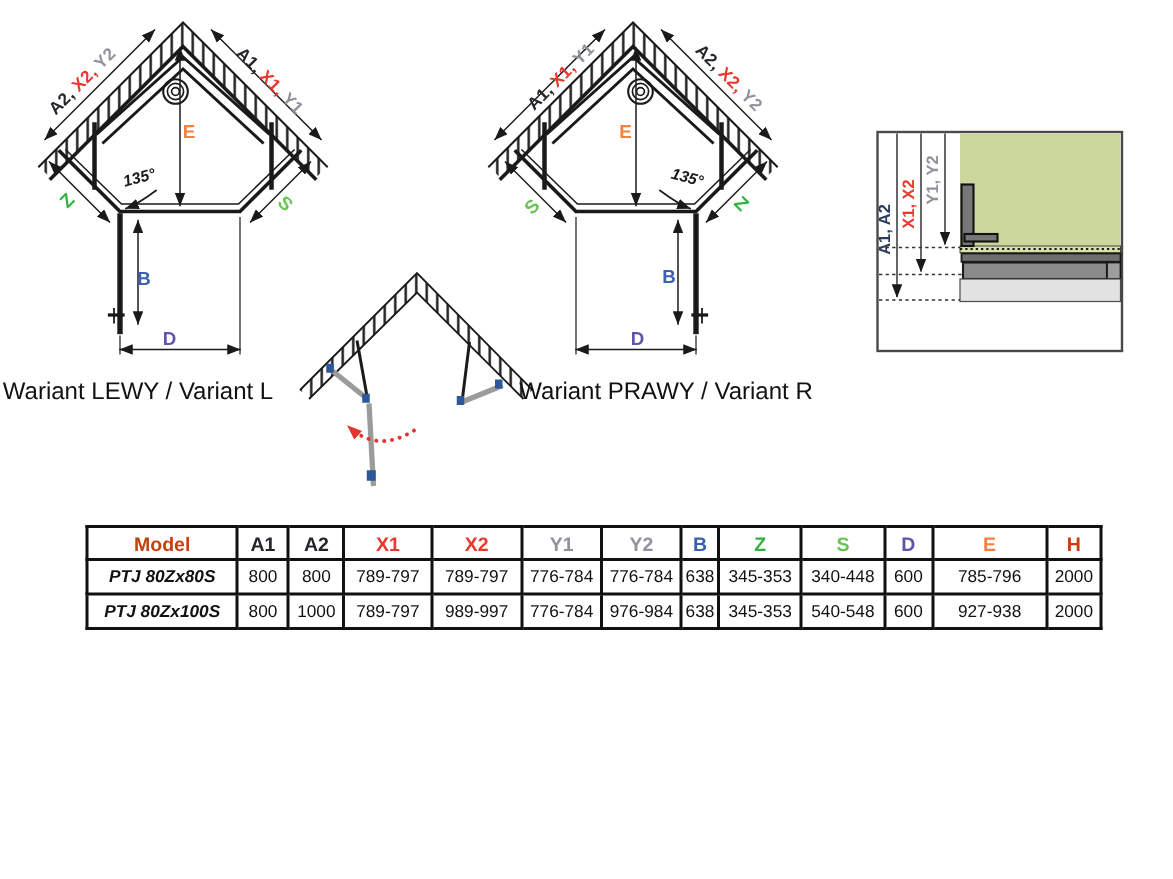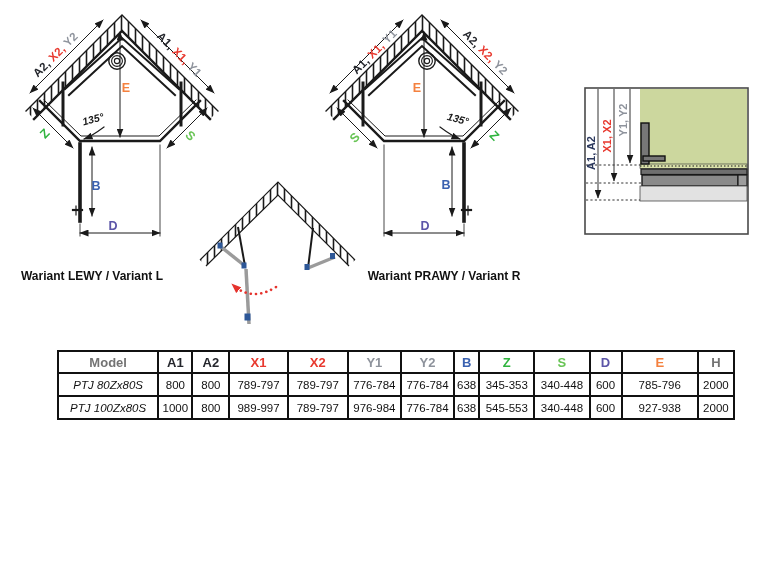--- a/index.html
+++ b/index.html
@@ -10,32 +10,32 @@
        transform:translate(-50%,-50%);line-height:1;}
   .rot-m45{transform:translate(-50%,-50%) rotate(-45deg);}
   .rot-p45{transform:translate(-50%,-50%) rotate(45deg);}
   .rot-m90{transform:translate(-50%,-50%) rotate(-90deg);}
   .rot-m15{transform:translate(-50%,-50%) rotate(-15deg);}
   .rot-p15{transform:translate(-50%,-50%) rotate(15deg);}
   .edge-label{font-size:11.5px;letter-spacing:.3px;font-weight:700;}
   .edge-label span{margin-right:3px;}
   .dim{font-size:12.5px;}
   .angle{font-size:10.5px;font-style:italic;color:#1a1a1a;font-weight:700;}
-  .caption{font-size:12px;font-weight:700;color:#111;margin-top:14px;}
+  .caption{font-size:16px;font-weight:400;color:#111;}
   .side-lbl{font-size:11px;font-weight:700;}
   .c-dark{color:#24262c}.c-red{color:#e8392f}.c-gray{color:#8e939c}
   .c-blue{color:#3a61b0}.c-green{color:#2fb43e}.c-green2{color:#68c455}
-  .c-indigo{color:#5c55a8}.c-orange{color:#f4813f}.c-navy{color:#2d3a5e}.c-black{color:#737373}
+  .c-indigo{color:#5c55a8}.c-orange{color:#f4813f}.c-navy{color:#2d3a5e}.c-black{color:#c2410c}
   table.spec{position:absolute;left:57px;top:350px;width:678px;border-collapse:collapse;
              table-layout:fixed;border:2px solid #111;}
   table.spec th,table.spec td{border:2px solid #111;text-align:center;padding:0 1px;
              font-size:11.5px;height:21px;overflow:hidden;}
   table.spec th{font-size:13px;font-weight:700;height:20px;}
   table.spec td{color:#111;}
-  table.spec td.model{font-weight:400;font-style:italic;}
+  table.spec td.model{font-weight:700;font-style:italic;}
   col.c0{width:100px}col.c1{width:34px}col.c2{width:37px}col.c3{width:58px}
   col.c4{width:60px}col.c5{width:53px}col.c6{width:53px}col.c7{width:25px}
   col.c8{width:55px}col.c9{width:55px}col.c10{width:32px}col.c11{width:76px}col.c12{width:36px}
 </style>
 </head>
 <body>
 
 <div class="canvas">
 
   <svg style="left:20px;top:5px" width="212" height="250" viewBox="0 0 212 250">
@@ -216,30 +216,30 @@
           <td>776-784</td>
           <td>776-784</td>
           <td>638</td>
           <td>345-353</td>
           <td>340-448</td>
           <td>600</td>
           <td>785-796</td>
           <td>2000</td>
         </tr>
         <tr>
-          <td class="model">PTJ 100Zx80S</td>
+          <td class="model">PTJ 80Zx100S</td>
+          <td>800</td>
           <td>1000</td>
-          <td>800</td>
+          <td>789-797</td>
           <td>989-997</td>
-          <td>789-797</td>
+          <td>776-784</td>
           <td>976-984</td>
-          <td>776-784</td>
           <td>638</td>
-          <td>545-553</td>
-          <td>340-448</td>
+          <td>345-353</td>
+          <td>540-548</td>
           <td>600</td>
           <td>927-938</td>
           <td>2000</td>
         </tr>
       </tbody>
   </table>
 
 </div>
 
 </body></html>

